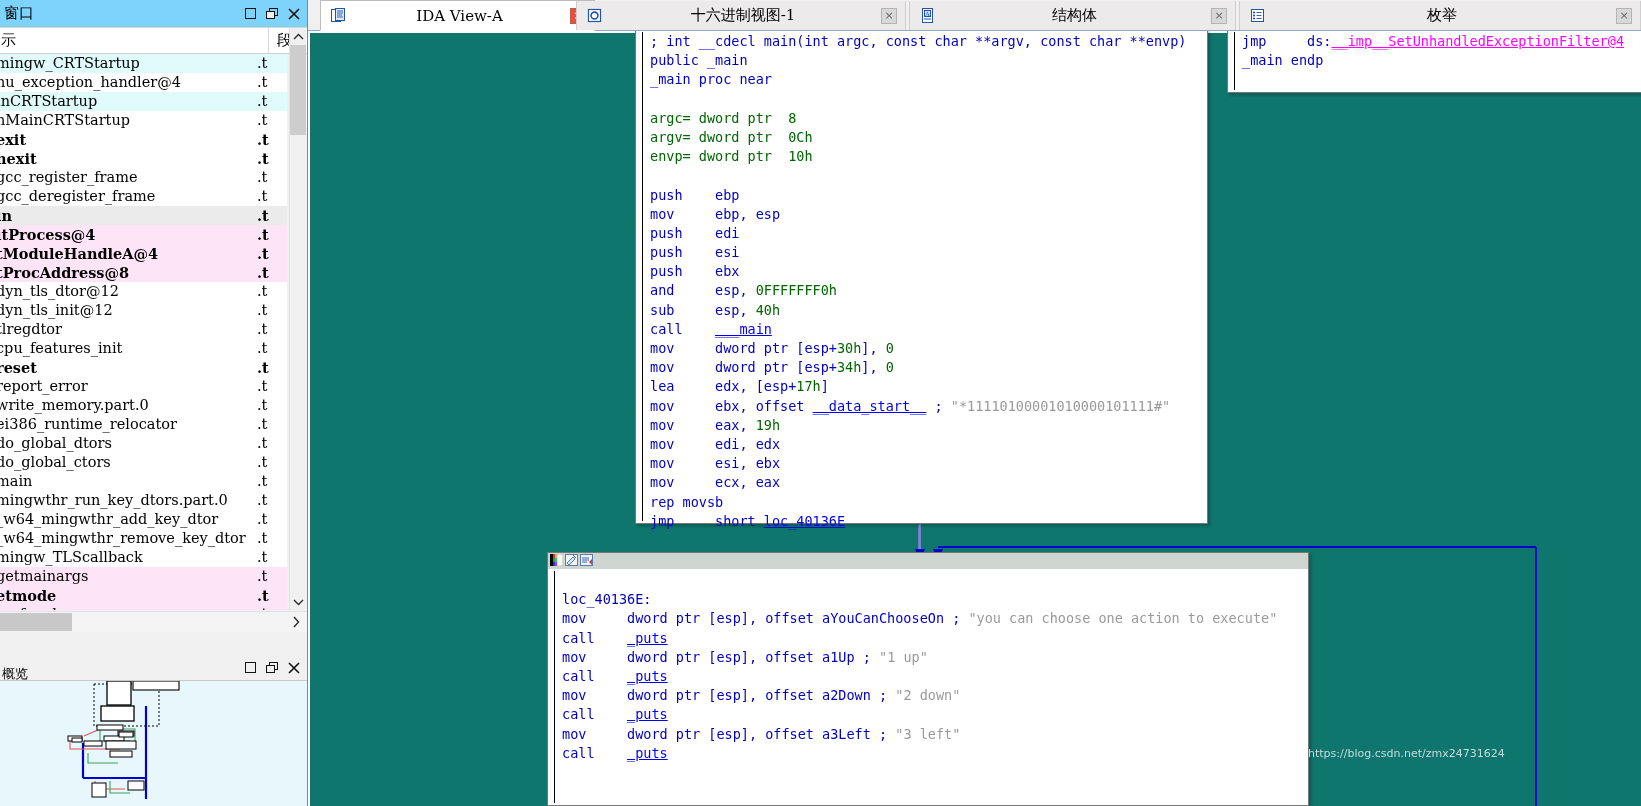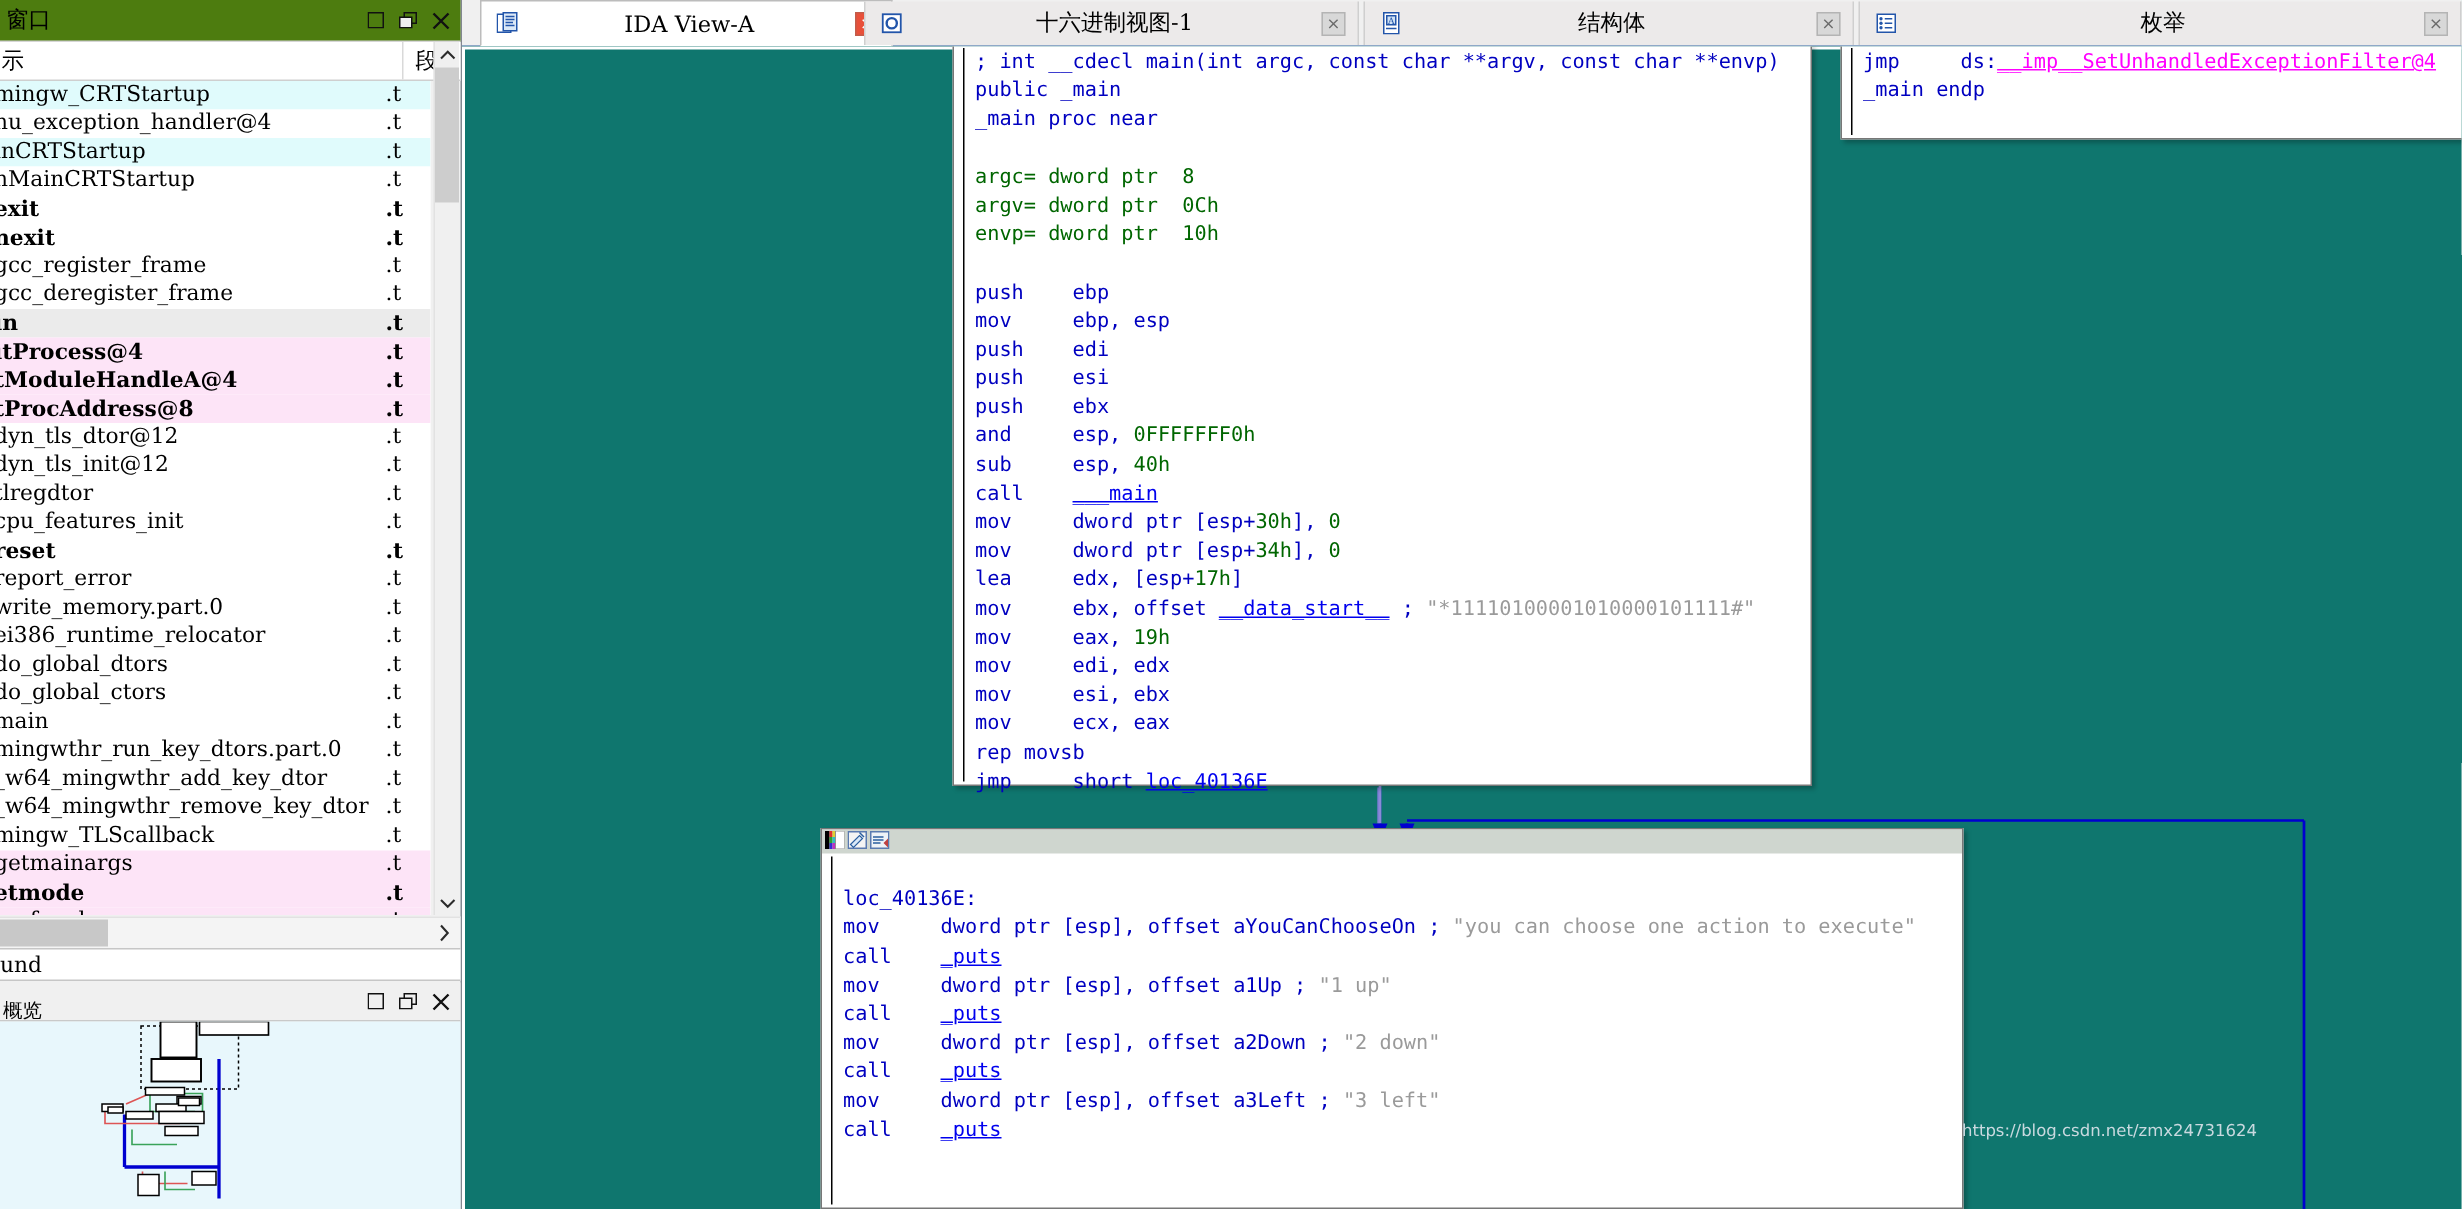--- a/index.html
+++ b/index.html
@@ -24,21 +24,21 @@
     left: 0; top: 0;
     width: 308px;
     height: 806px;
     background: #f0f0f0;
     border-right: 1px solid #828790;
     box-sizing: border-box;
   }
 
   .win-titlebar {
     height: 28px;
-    background: #4d7c0f;
+    background: #7dd3fc;
     border-bottom: 1px solid #d6d6d6;
     display: flex;
     align-items: center;
     padding: 0 2px 0 4px;
     box-sizing: border-box;
   }
   .win-title-text {
     font-size: 15px;
     font-family: "DejaVu Sans", sans-serif;
     color: #000;
@@ -520,21 +520,20 @@
 
   <div id="list-hscroll">
     <div class="hthumb"></div>
     <div class="harrow">
       <svg width="8" height="12" viewBox="0 0 8 12">
           <path d="M2 1 L6.5 6 L2 11" stroke="#2b2b2b" stroke-width="1.4" fill="none"></path>
         </svg>
     </div>
   </div>
 
-  <div id="left-status">und</div>
 
   <div id="overview-title">
     <span class="win-title-text" style="font-size:13px;margin-top:12px;">概览</span>
     <span class="wbtn">
       <svg width="11" height="11" viewBox="0 0 11 11">
           <rect x="0.5" y="0.5" width="10" height="10" fill="none" stroke="#111"></rect>
         </svg>
     </span>
     <span class="wbtn">
       <svg width="12" height="11" viewBox="0 0 12 11">

